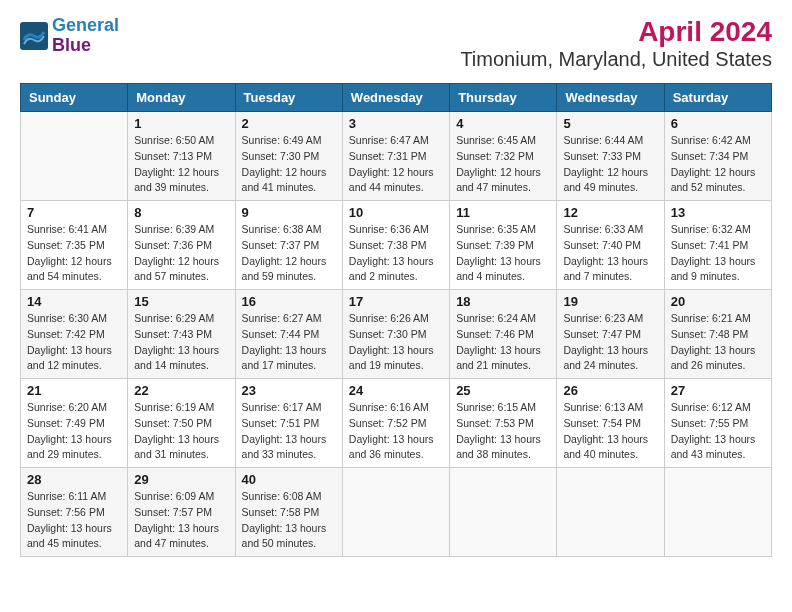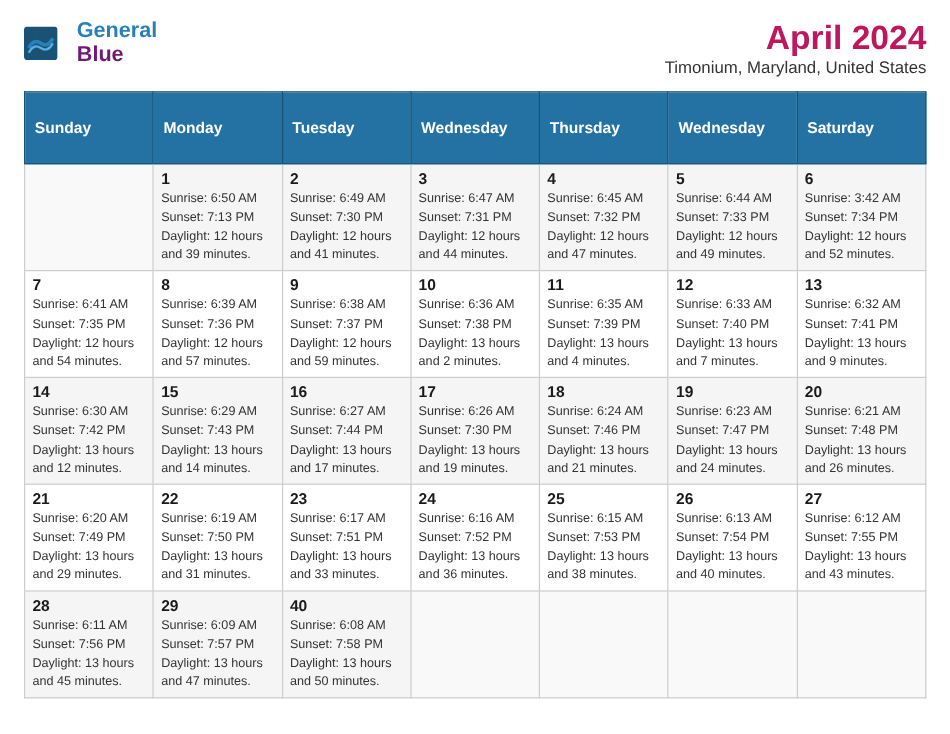--- a/index.html
+++ b/index.html
@@ -15,21 +15,21 @@
     }
     .header {
       display: flex;
       justify-content: space-between;
       align-items: flex-start;
       margin-bottom: 12px;
     }
     .logo {
       display: flex;
       align-items: center;
-      gap: 16px;
+      gap: 4px;
       justify-content: space-between;
     }
     .logo-text {
       font-size: 18px;
       font-weight: bold;
       color: #1a5276;
       line-height: 1.1;
     }
     .logo-text span {
       color: #2980b9;
@@ -40,36 +40,36 @@
     }
     .title-block {
       text-align: right;
     }
     .title-block h1 {
       font-size: 28px;
       font-weight: bold;
       color: #be185d;
     }
     .title-block h2 {
-      font-size: 14px;
+      font-size: 20px;
       font-weight: normal;
       color: #333;
     }
     .calendar {
       width: 100%;
       border-collapse: collapse;
       border: 1px solid #ccc;
     }
     .calendar th {
       background-color: #2471a3;
       color: #fff;
       font-size: 13px;
       font-weight: bold;
       text-align: left;
-      padding: 22px 8px;
+      padding: 6px 8px;
       border: 1px solid #1a5276;
     }
     .calendar td {
       vertical-align: top;
       border: 1px solid #ccc;
       padding: 4px 6px;
       min-width: 100px;
       background: #fff;
     }
     .calendar tr:nth-child(odd) td {
@@ -162,21 +162,21 @@
           </td>
           <td>
             <span class="day-num">5</span>
             <div class="day-info">Sunrise: 6:44 AM
 Sunset: 7:33 PM
 Daylight: 12 hours
 and 49 minutes.</div>
           </td>
           <td>
             <span class="day-num">6</span>
-            <div class="day-info">Sunrise: 3:42 AM
+            <div class="day-info">Sunrise: 6:42 AM
 Sunset: 7:34 PM
 Daylight: 12 hours
 and 52 minutes.</div>
           </td>
         </tr>
         <tr>
           <td>
             <span class="day-num">7</span>
             <div class="day-info">Sunrise: 6:41 AM
 Sunset: 7:35 PM

